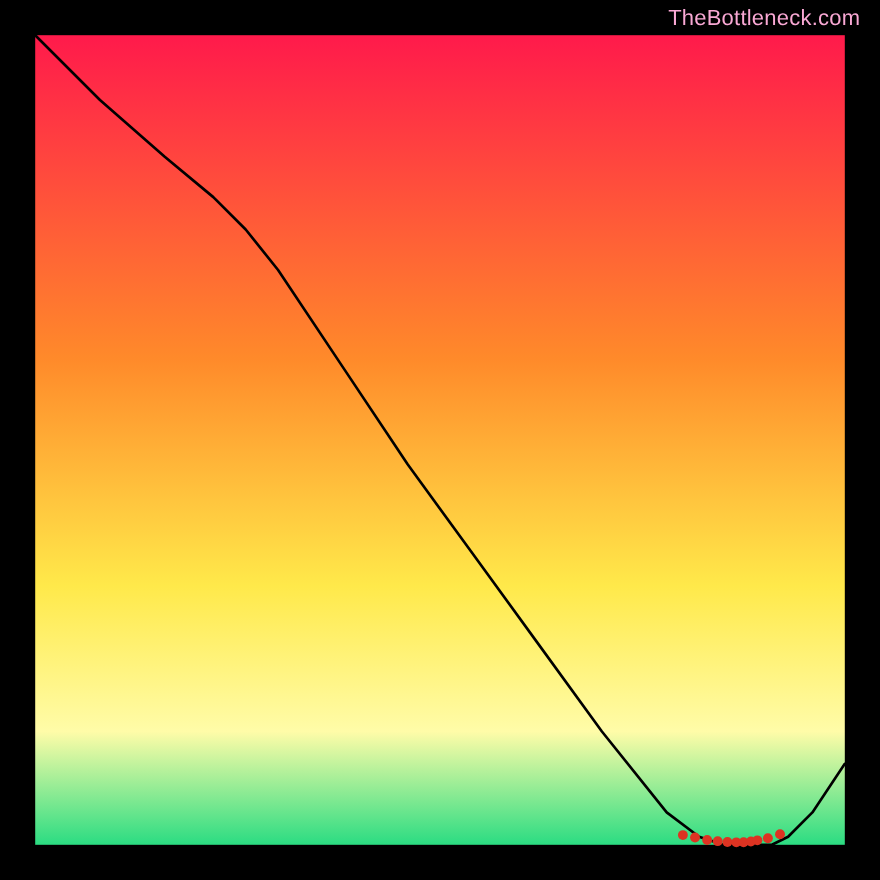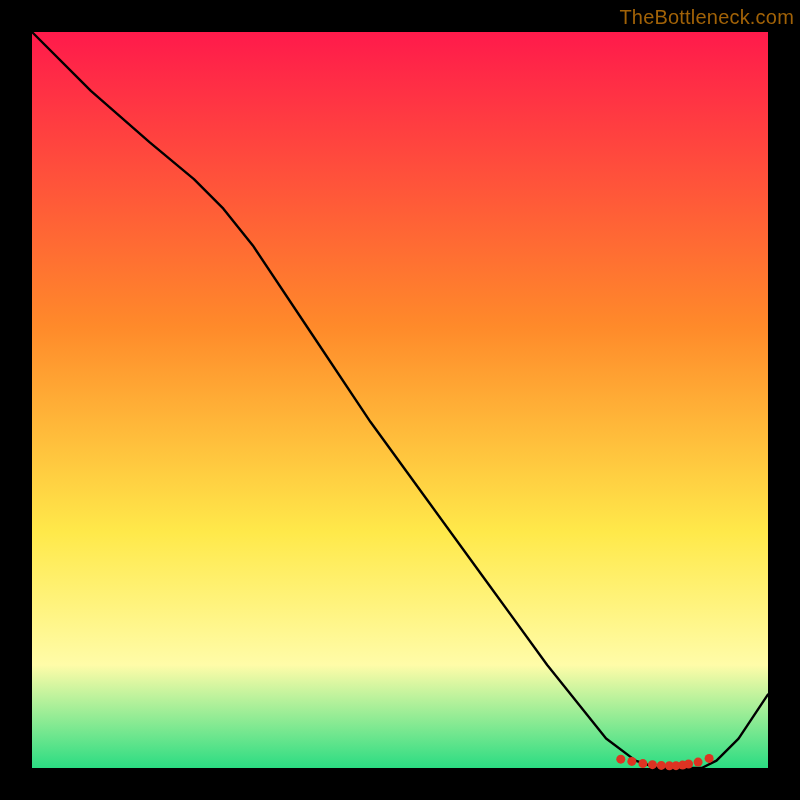--- a/index.html
+++ b/index.html
@@ -21,22 +21,22 @@
     position: absolute;
     left: 32px;
     top: 32px;
     width: 736px;
     height: 736px;
     
   }
   .attribution {
     position: absolute;
     top: 6px;
-    right: 6px;
-    color: #a16207;
+    right: 18px;
+    color: #f9a8d4;
     font-size: 20px;
     letter-spacing: 0.2px;
     user-select: none;
   }
   svg.line-layer {
     position: absolute;
     left: 32px;
     top: 32px;
     width: 736px;
     height: 736px;

